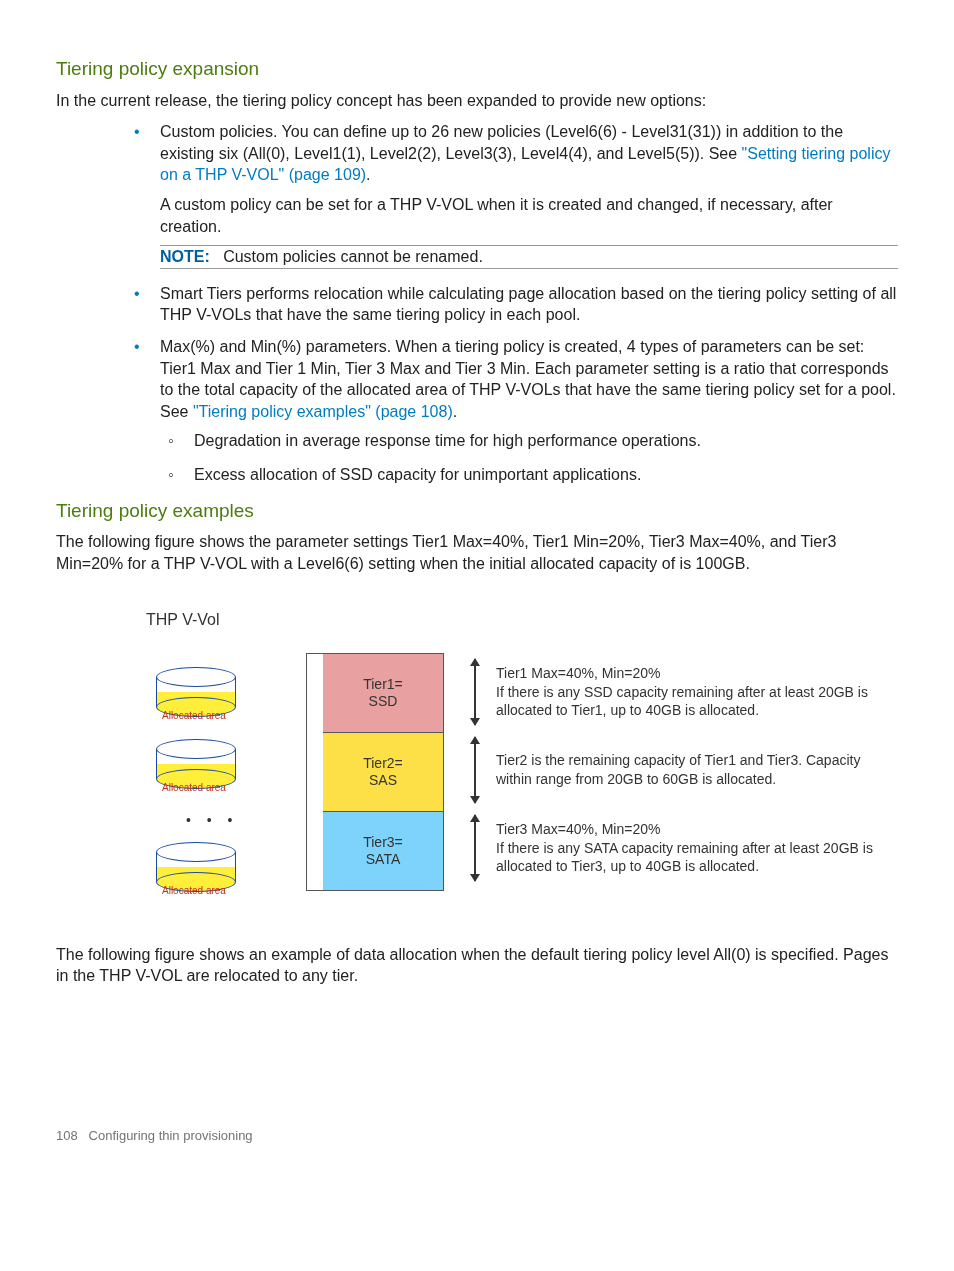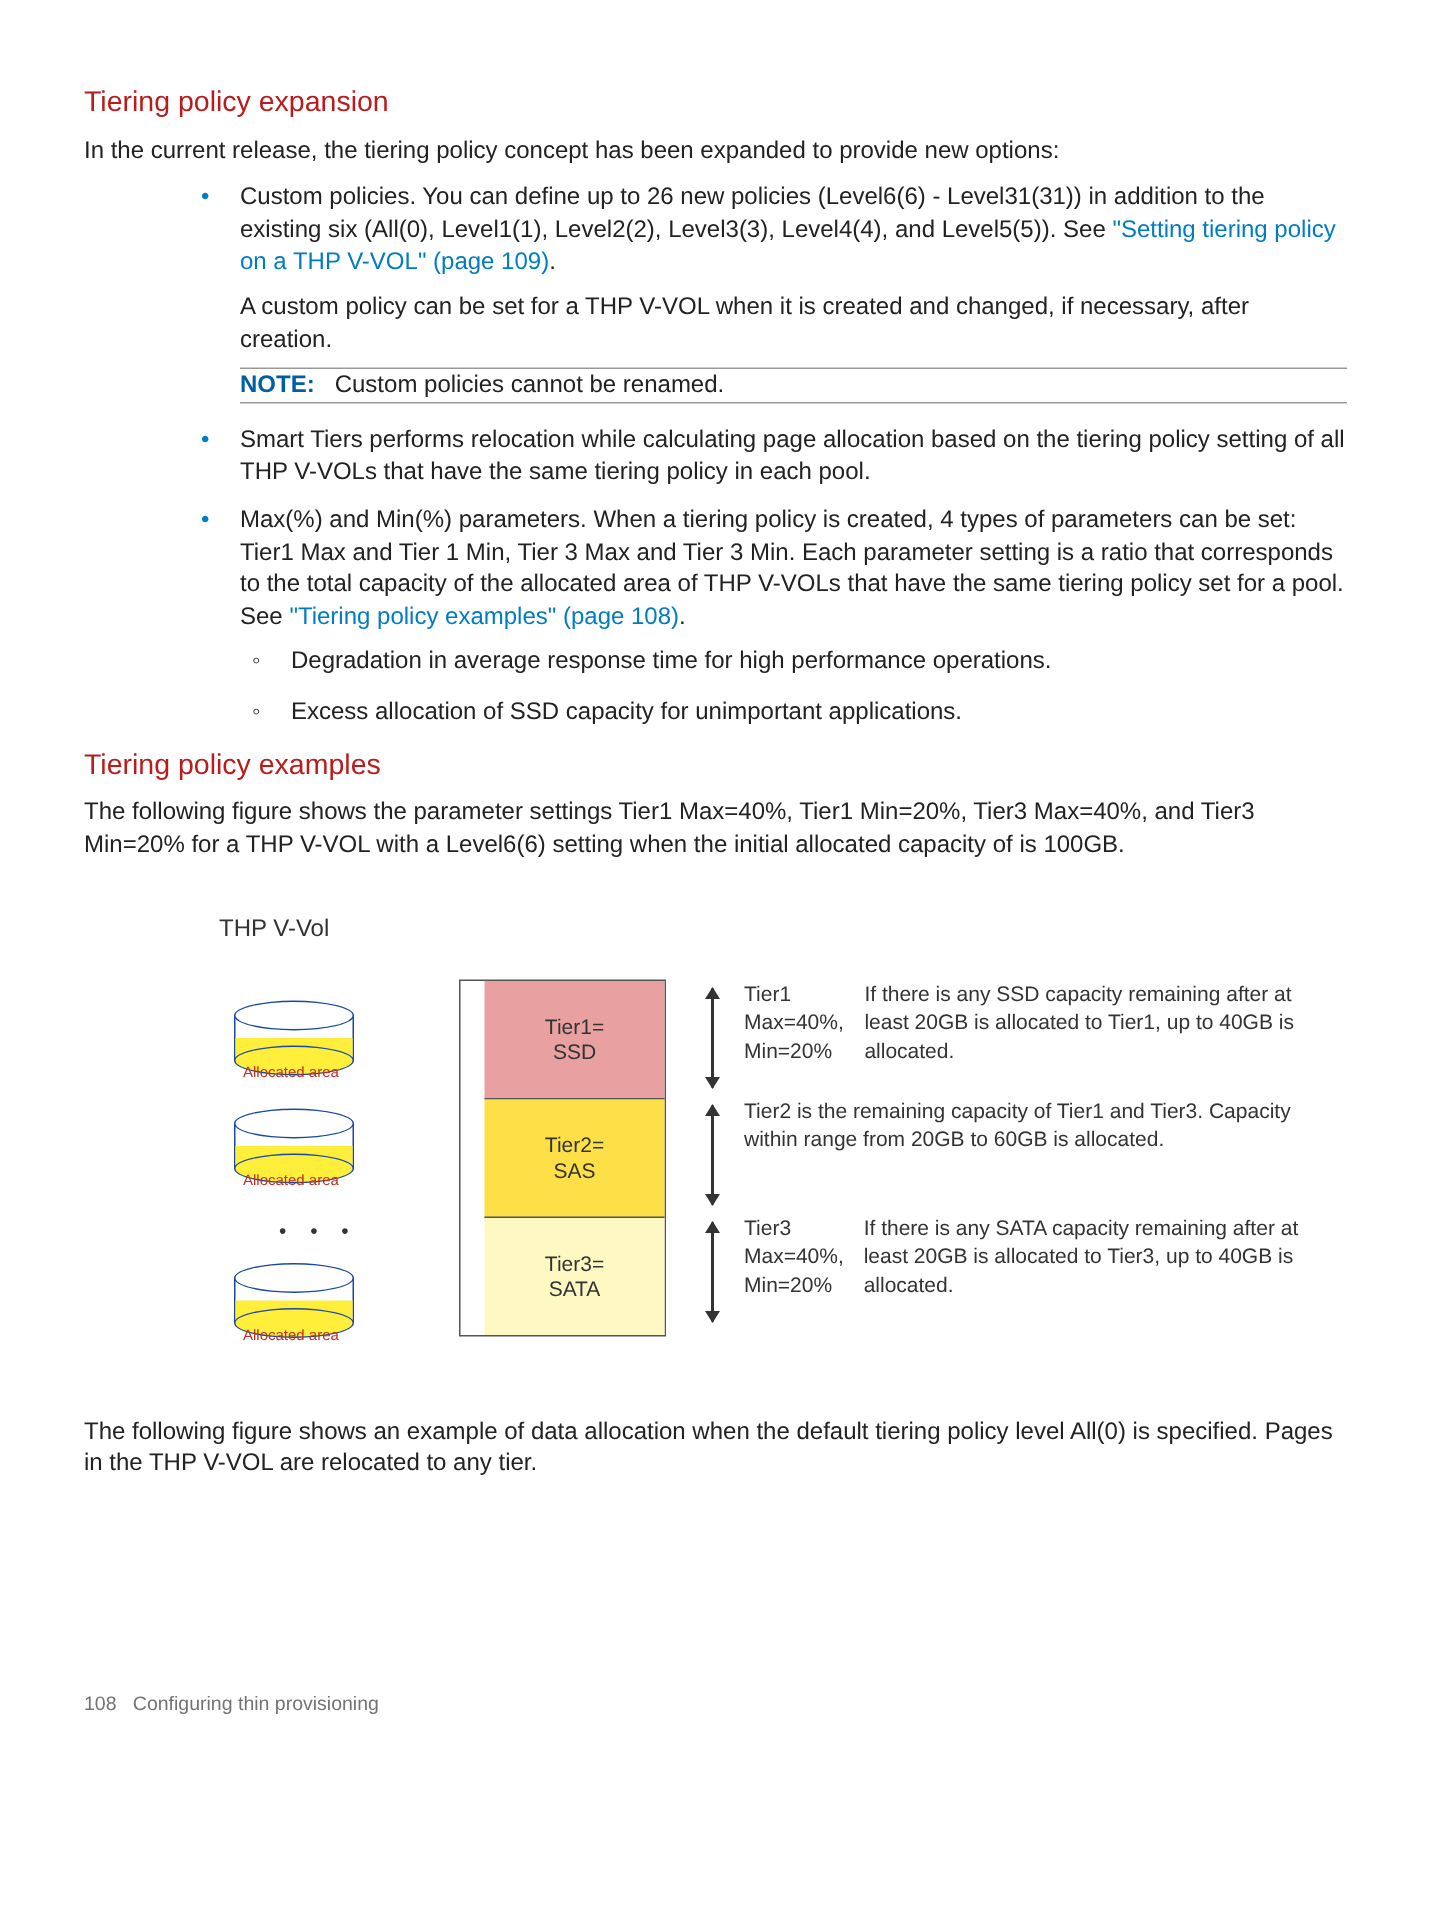--- a/index.html
+++ b/index.html
@@ -6,21 +6,21 @@
     font-family: Arial, Helvetica, sans-serif;
     font-size: 16px;
     color: #222;
     margin: 0;
     padding: 56px 56px 30px 56px;
     width: 954px;
     box-sizing: border-box;
     line-height: 1.35;
   }
   h2.section {
-    color: #b91c1c;
+    color: #4d7c0f;
     font-weight: 400;
     font-size: 19px;
     margin: 0 0 8px 0;
   }
   .indent1 { margin-left: 70px; }
   .para { margin: 0 0 10px 0; }
   ul.bullets {
     list-style: none;
     margin: 0 0 10px 70px;
     padding: 0;
@@ -134,21 +134,21 @@
     display: flex;
     align-items: center;
     justify-content: center;
     text-align: center;
     font-size: 14px;
     line-height: 1.2;
   }
   .tierbox:last-child { border-bottom: none; }
   .t1 { background: #e8a0a0; }
   .t2 { background: #fde047; }
-  .t3 { background: #fef9c3; }
+  .t3 { background: #7dd3fc; }
 
   .arrows-col { width: 40px; padding-top: 18px; }
   .arrow-block {
     height: 78px;
     position: relative;
   }
   .arrow-line {
     position: absolute;
     left: 18px;
     top: 6px;
@@ -167,21 +167,21 @@
   .arrow-line::before { top: -1px; border-bottom: 8px solid #333; }
   .arrow-line::after { bottom: -1px; border-top: 8px solid #333; }
 
   .desc-col { flex: 1; padding-top: 18px; }
   .desc-block {
     height: 78px;
     font-size: 14px;
     line-height: 1.35;
     padding-right: 10px;
     display: flex;
-    flex-direction: row;
+    flex-direction: column;
     justify-content: center;
   }
 
   .footer {
     position: relative;
     margin-top: 140px;
     font-size: 13px;
     color: #737373;
   }
 </style>

